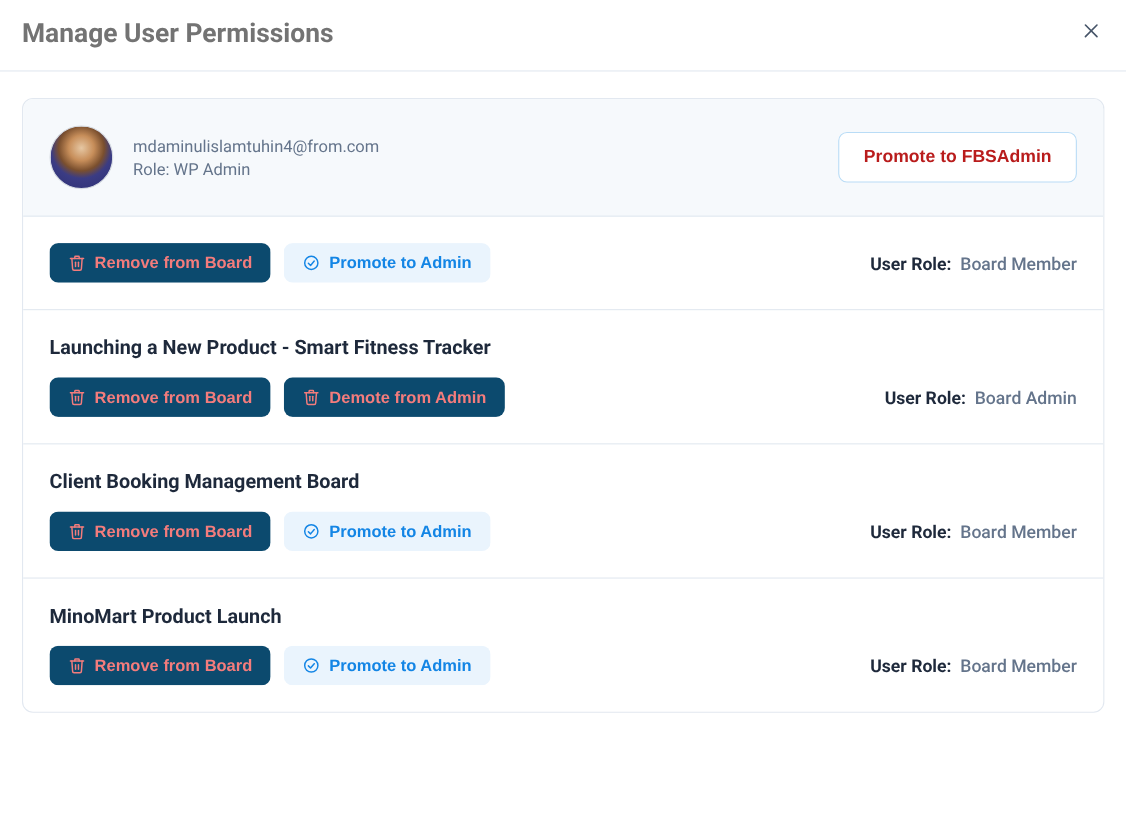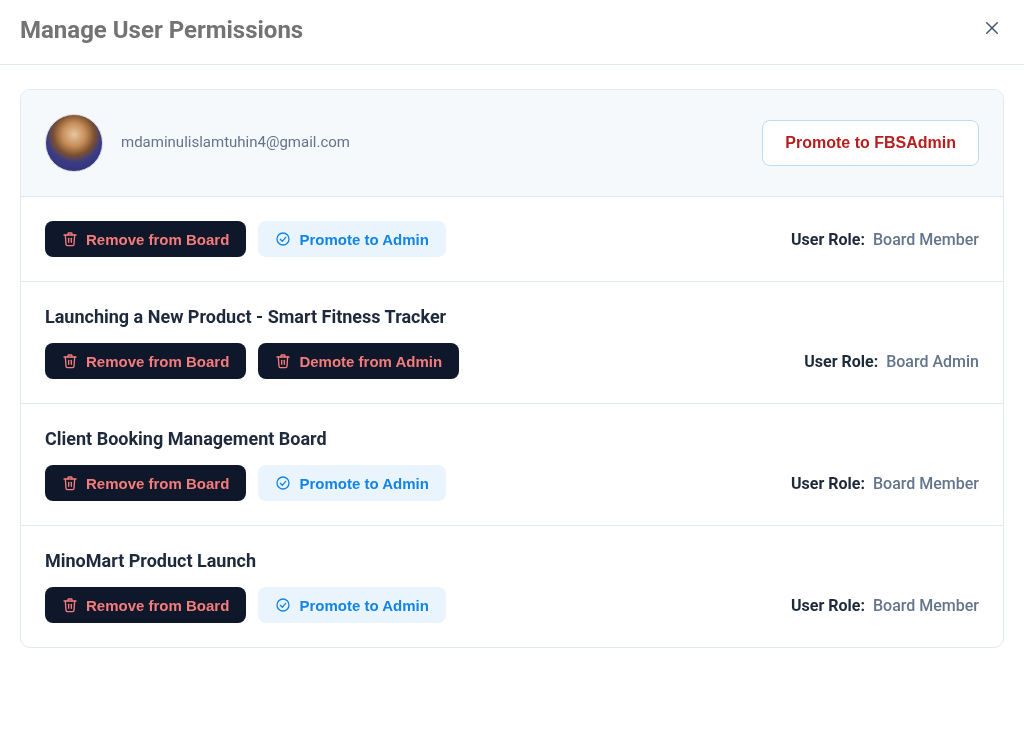--- a/index.html
+++ b/index.html
@@ -95,21 +95,21 @@
   }
   .btn-outline-blue {
     color: #b91c1c;
     background: #ffffff;
     border: 1px solid #b9dcf6;
     padding: 14px 22px;
     font-size: 16px;
     font-weight: 600;
   }
   .btn-soft-red {
-    background: #0f172a;
+    background: #0c4a6e;
     color: #f47c7c;
     text-align: center;
   }
   .btn-soft-blue {
     background: #eaf4fd;
     color: #1385e5;
   }
   .btn .icon {
     width: 16px;
     height: 16px;
@@ -169,21 +169,24 @@
   </div>
 </div>
 
 <div class="content">
   <div class="card">
 
     <div class="user-header">
       <div class="user-left">
         <div class="avatar"></div>
         <div class="user-info">
-          <div class="email">mdaminulislamtuhin4@gmail.com</div>
+          <div class="email">mdaminulislamtuhin4@from.com</div>
+          <div class="role">
+            <span>Role: </span><span>WP Admin</span>
+          </div>
         </div>
       </div>
       <button class="btn btn-outline-blue">
         <span>Promote to FBSAdmin</span>
       </button>
     </div>
 
     <div id="boards-container">
         <div class="board-row">
           <div class="board-actions-line">

